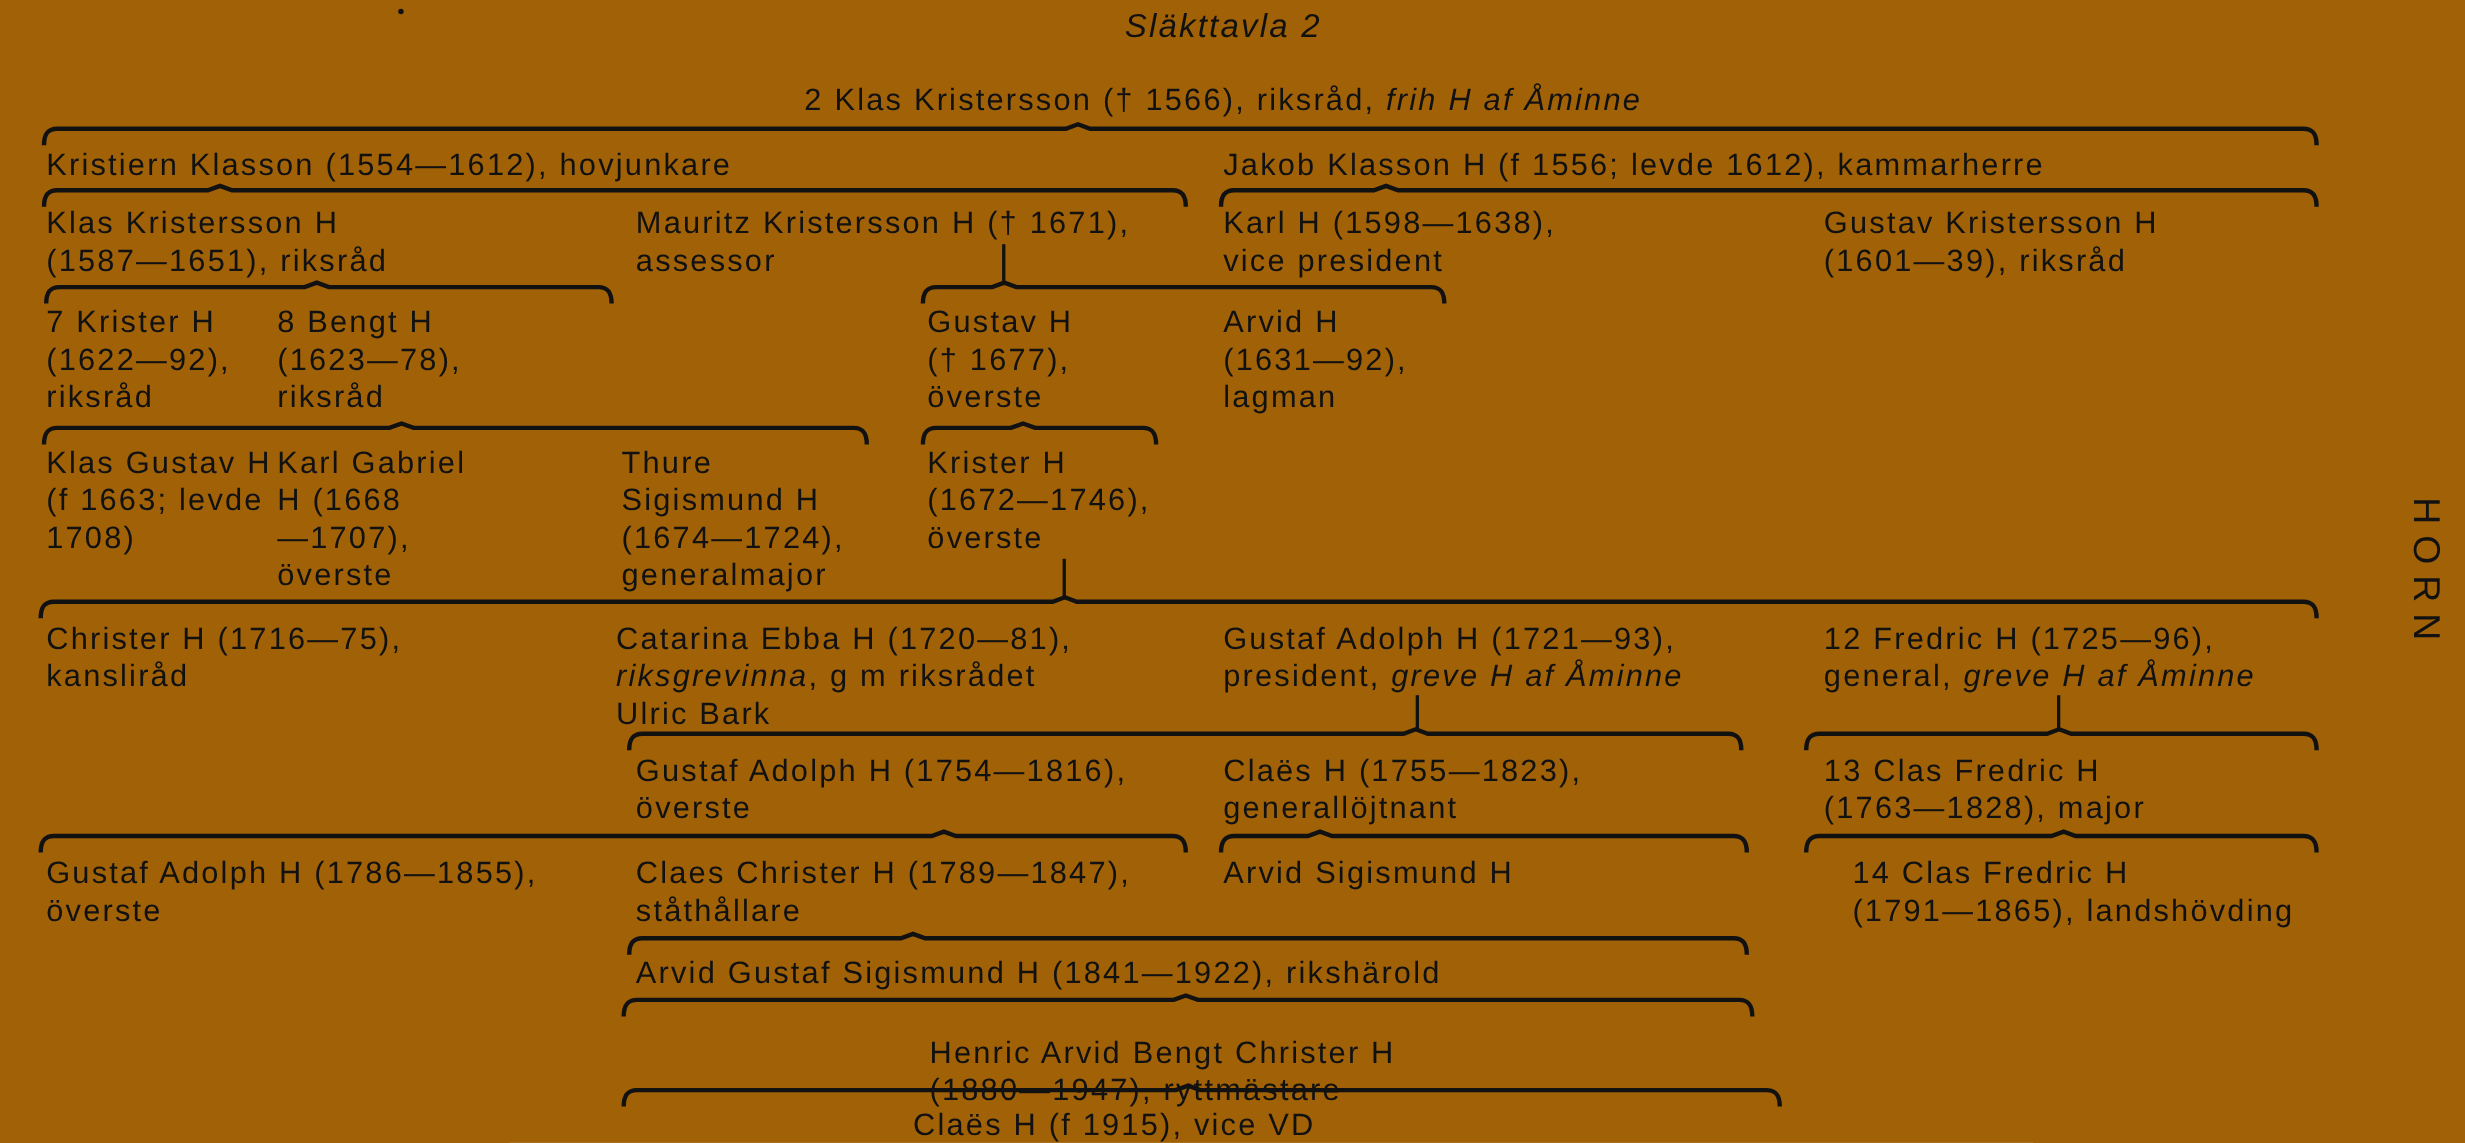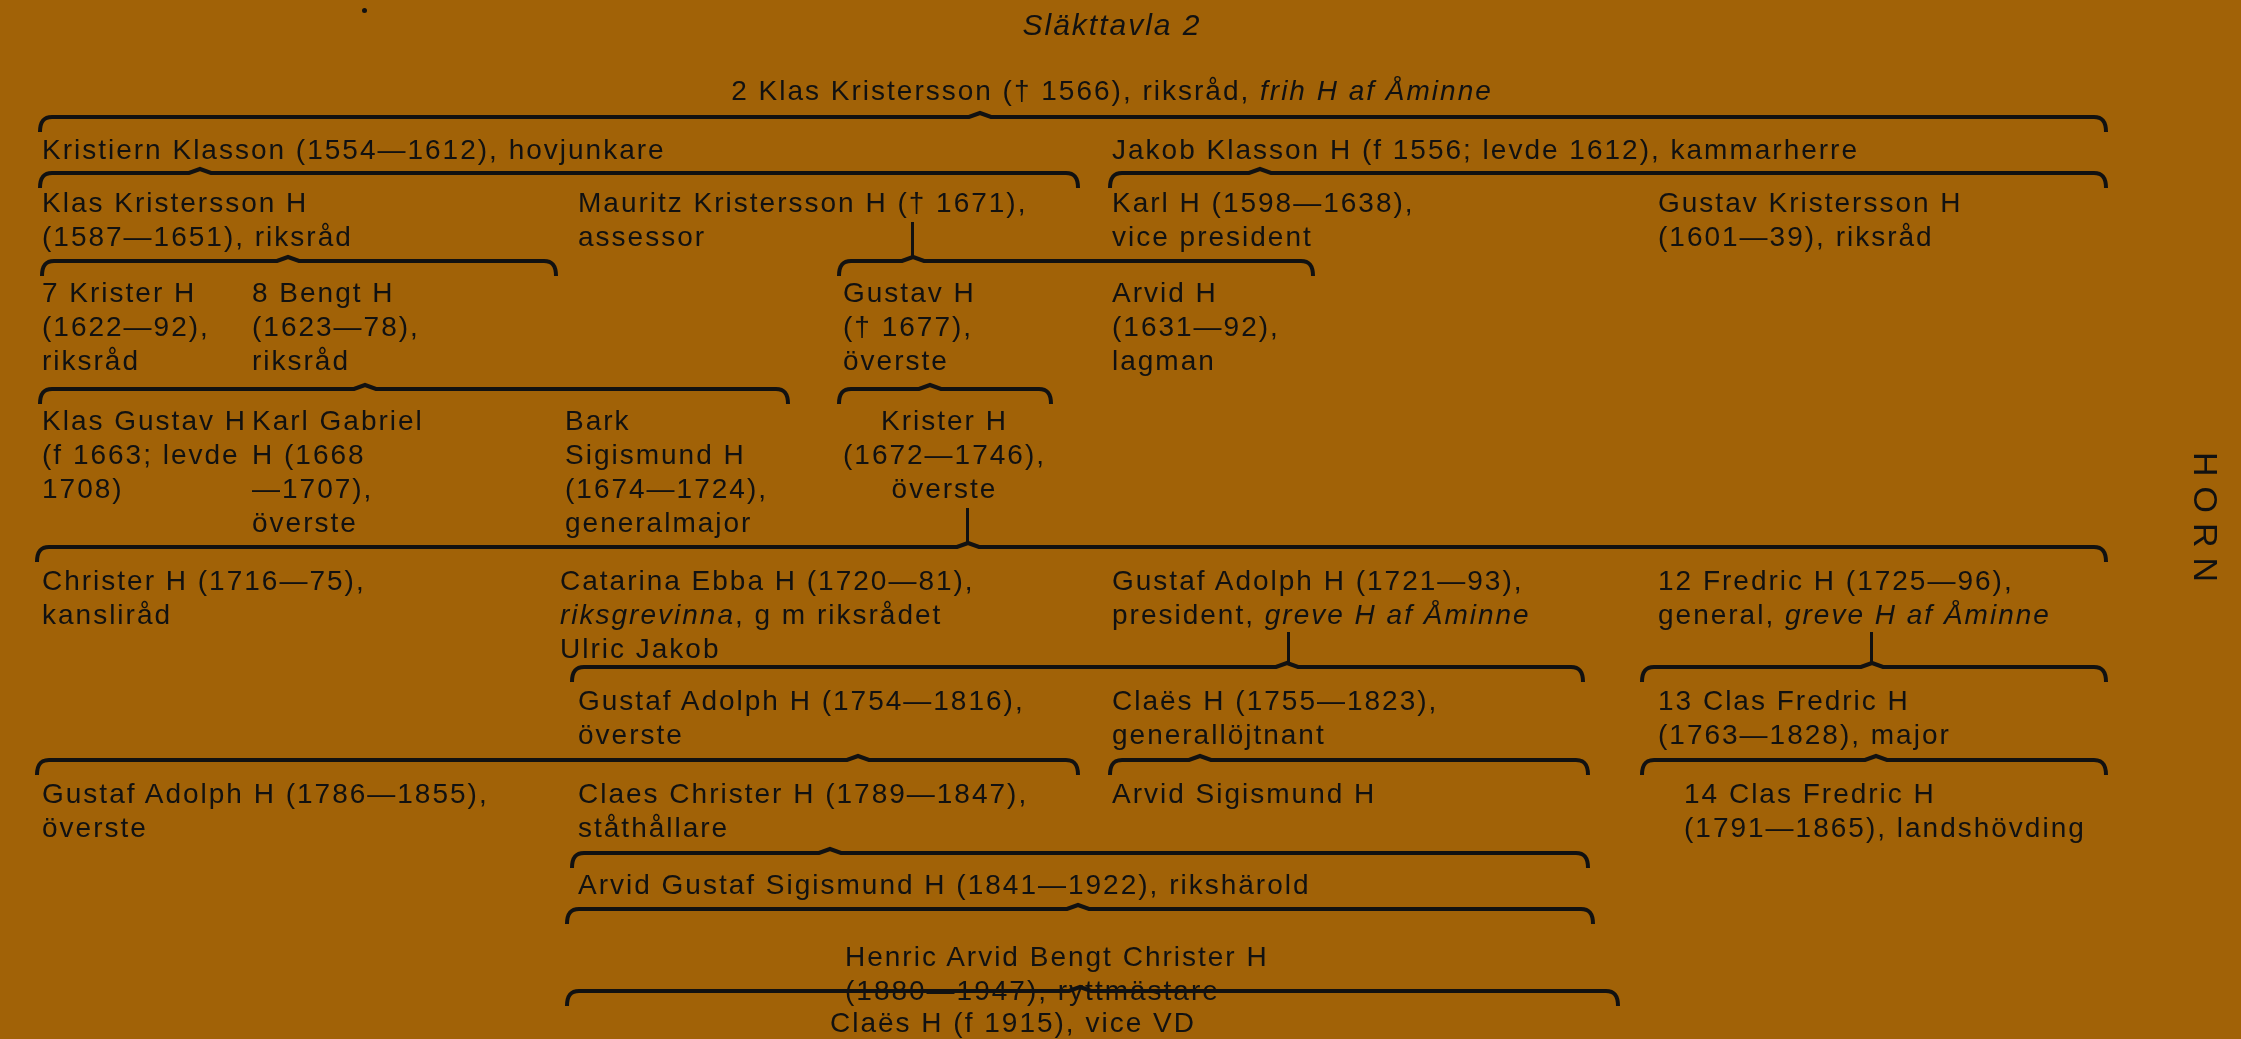--- a/index.html
+++ b/index.html
@@ -94,38 +94,38 @@
         <div><span>(f 1663; levde</span></div>
         <div><span>1708)</span></div>
       </div>
       <div class="person" style="left: 252px; top: 404px;">
         <div><span>Karl Gabriel</span></div>
         <div><span>H (1668</span></div>
         <div><span>—1707),</span></div>
         <div><span>överste</span></div>
       </div>
       <div class="person" style="left: 565px; top: 404px;">
-        <div><span>Bark</span></div>
+        <div><span>Thure</span></div>
         <div><span>Sigismund H</span></div>
         <div><span>(1674—1724),</span></div>
         <div><span>generalmajor</span></div>
       </div>
-      <div class="person" style="left: 843px; top: 404px; text-align: center;">
+      <div class="person" style="left: 843px; top: 404px;">
         <div><span>Krister H</span></div>
         <div><span>(1672—1746),</span></div>
         <div><span>överste</span></div>
       </div>
       <div class="person" style="left: 42px; top: 564px;">
         <div><span>Christer H (1716—75),</span></div>
         <div><span>kansliråd</span></div>
       </div>
       <div class="person" style="left: 560px; top: 564px;">
         <div><span>Catarina Ebba H (1720—81),</span></div>
         <div><em>riksgrevinna</em><span>, g m riksrådet</span></div>
-        <div><span>Ulric Jakob</span></div>
+        <div><span>Ulric Bark</span></div>
       </div>
       <div class="person" style="left: 1112px; top: 564px;">
         <div><span>Gustaf Adolph H (1721—93),</span></div>
         <div><span>president, </span><em>greve H af Åminne</em></div>
       </div>
       <div class="person" style="left: 1658px; top: 564px;">
         <div><span>12 Fredric H (1725—96),</span></div>
         <div><span>general, </span><em>greve H af Åminne</em></div>
       </div>
       <div class="person" style="left: 578px; top: 684px;">

